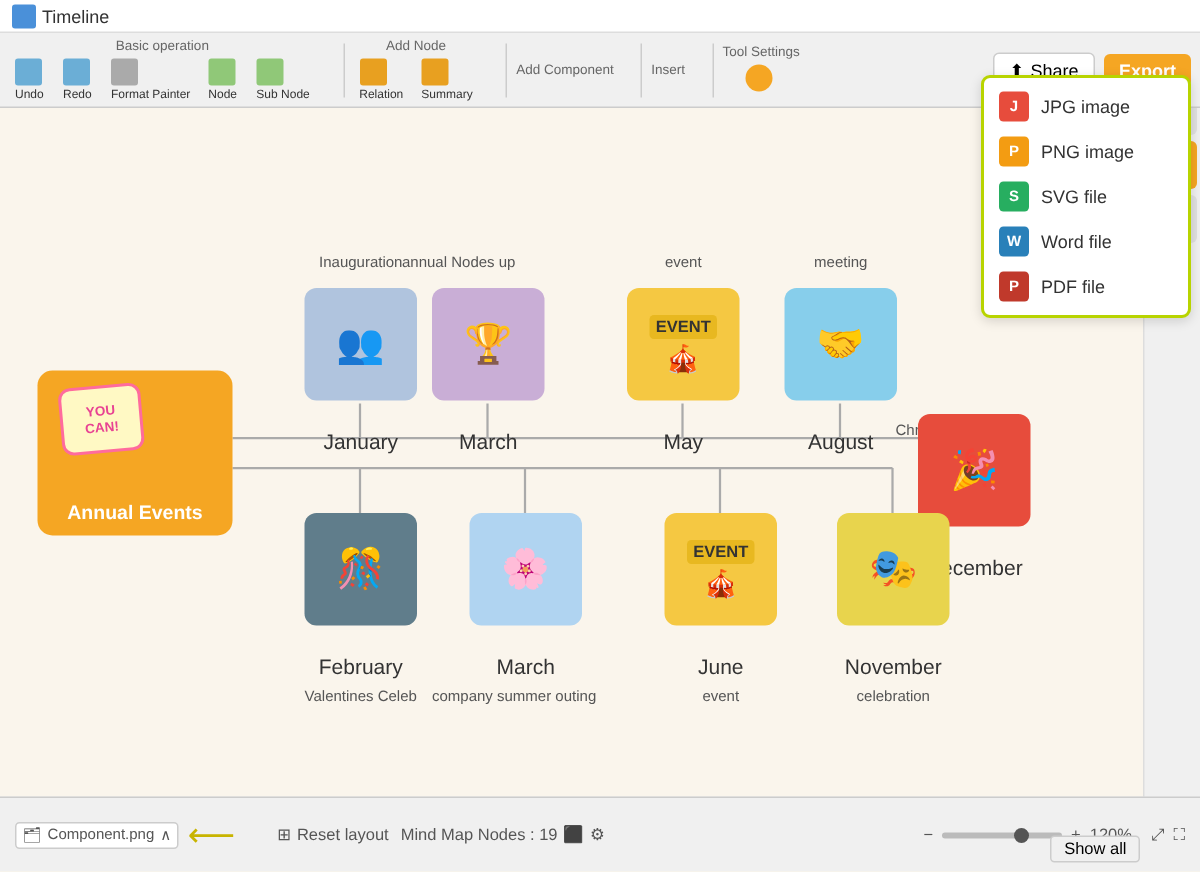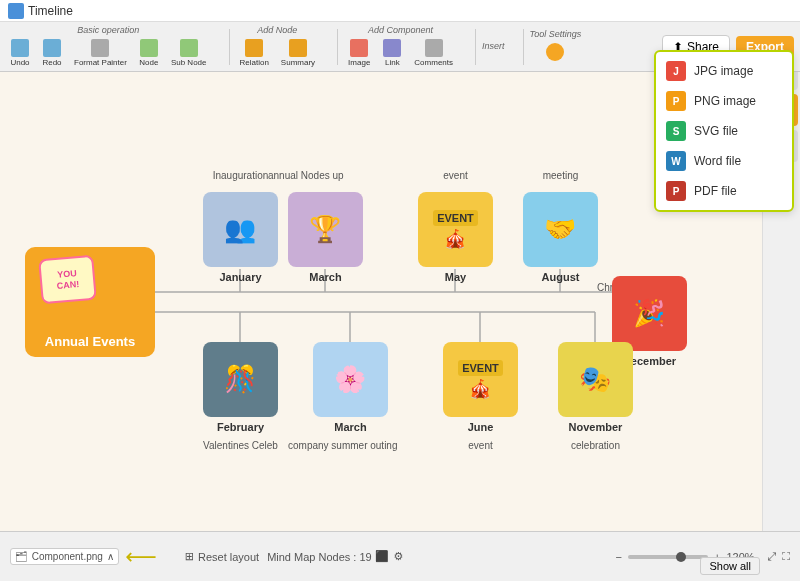--- a/index.html
+++ b/index.html
@@ -37,30 +37,28 @@
     .toolbar-group {
       display: flex;
       flex-direction: column;
       align-items: center;
       margin-right: 12px;
     }
     .toolbar-group-label {
       font-size: 9px;
       color: #666;
       margin-bottom: 2px;
-      font-style: italic;
     }
     .toolbar-icons {
       display: flex;
       gap: 4px;
     }
     .toolbar-btn {
       display: flex;
       flex-direction: column;
-      align-items: center;
       cursor: pointer;
       padding: 2px 4px;
       border-radius: 3px;
       min-width: 28px;
     }
     .toolbar-btn .icon-box {
       width: 18px; height: 18px;
       background: #888;
       border-radius: 2px;
       margin-bottom: 1px;
@@ -200,25 +198,25 @@
       height: 75px;
       border-radius: 8px;
       display: flex;
       align-items: center;
       justify-content: center;
       font-size: 22px;
       position: relative;
       overflow: hidden;
     }
     .month-name {
-      font-size: 11px;
+      font-size: 14px;
       color: #333;
       text-align: center;
-      margin-top: 4px;
-      font-weight: 700;
+      margin-top: 19px;
+      font-weight: 400;
     }
 
     
     #right-sidebar {
       position: absolute;
       right: 0;
       top: 50px;
       width: 38px;
       height: 530px;
       background: #f0f0f0;
@@ -366,34 +364,20 @@
       <div class="toolbar-btn">
         <div class="icon-box" style="background:#e8a020;"></div>
         <span class="btn-label">Summary</span>
       </div>
     </div>
   </div>
   <div class="toolbar-divider"></div>
 
   <div class="toolbar-group">
     <div class="toolbar-group-label">Add Component</div>
-    <div class="toolbar-icons">
-      <div class="toolbar-btn">
-        <div class="icon-box" style="background:#e87060;"></div>
-        <span class="btn-label">Image</span>
-      </div>
-      <div class="toolbar-btn">
-        <div class="icon-box" style="background:#8888cc;"></div>
-        <span class="btn-label">Link</span>
-      </div>
-      <div class="toolbar-btn">
-        <div class="icon-box" style="background:#aaa;"></div>
-        <span class="btn-label">Comments</span>
-      </div>
-    </div>
   </div>
   <div class="toolbar-divider"></div>
 
   <div class="toolbar-group">
     <div class="toolbar-group-label">Insert</div>
   </div>
   <div class="toolbar-divider"></div>
 
   <div class="toolbar-group">
     <div class="toolbar-group-label">Tool Settings</div>

